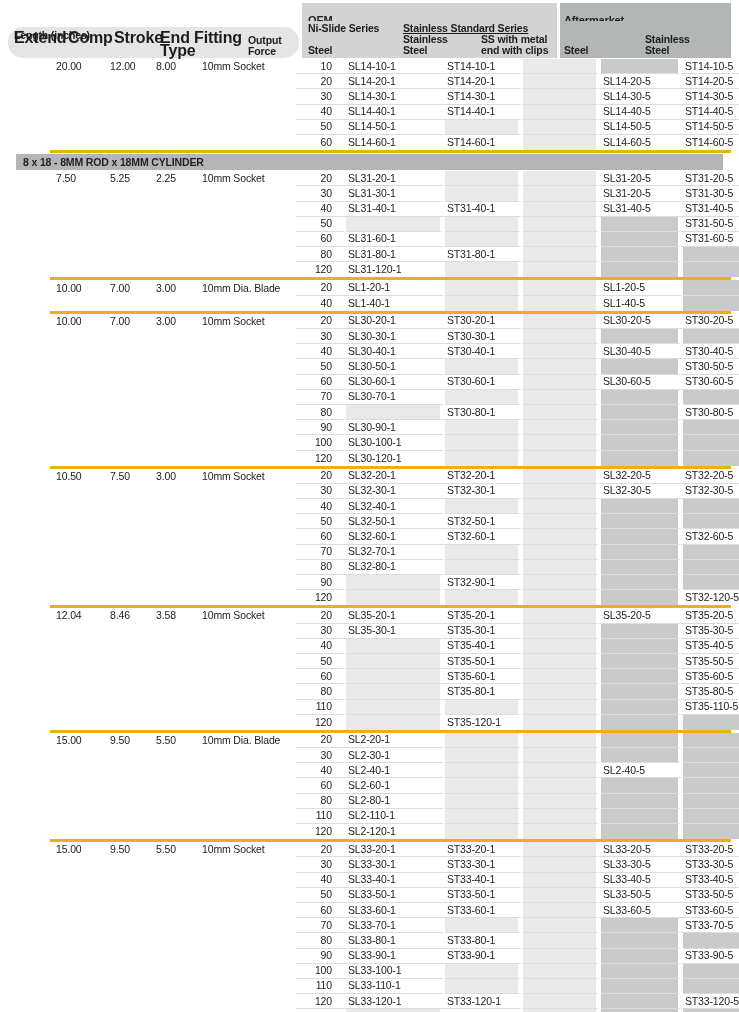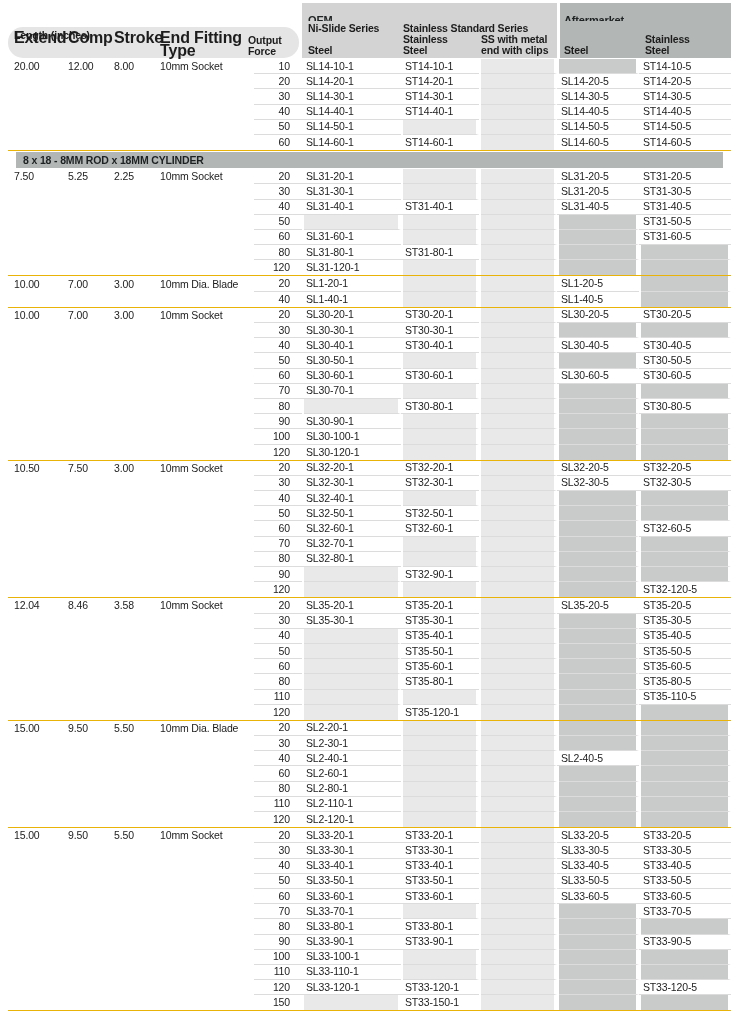--- a/index.html
+++ b/index.html
@@ -42,21 +42,21 @@
     display: grid; grid-template-columns: 54px 46px 46px 100px;
   }
   .head-cols > div { padding-left: 6px; font-size: 16px; font-weight: 700; line-height: 13px; }
   .force-head {
     position: absolute; right: 5px; bottom: 1px; width: 46px;
     text-align: left; font-size: 10.5px; font-weight: 700; line-height: 11px;
   }
 
   
   .tbody { position: relative; margin: 1px 8px 0 8px; }
-  .block { border-bottom: 1px solid #eab308; }
+  .block { border-bottom: 3px solid #eab308; margin-left: 42px; }
   .row {
     display: grid;
     grid-template-columns: 54px 46px 46px 100px 40px 8px 99px 78px 78px 82px 92px;
     height: 15.2px;
   }
   .row > div {
     height: 100%; display: flex; align-items: center;
     font-size: 10.5px; line-height: 11px; white-space: nowrap; overflow: hidden;
   }
   .c-extend, .c-comp, .c-stroke, .c-fit { padding-left: 6px; }
@@ -83,21 +83,21 @@
   <div class="thead">
     <div class="grp-bar oem-bar">
       <span>OEM</span>
     </div>
     <div class="grp-bar am-bar">
       <span>Aftermarket</span>
     </div>
 
     <div class="sub-box oem-box">
       <div class="hlabel series-label" style="left:6px;">Ni-Slide Series</div>
-      <div class="hlabel series-label" style="left:101px;">Stainless Standard Series</div>
+      <div class="hlabel series-label" style="left:101px;text-decoration:underline;">Stainless Standard Series</div>
       <div class="hlabel col-label-bottom" style="left:6px;">Steel</div>
       <div class="hlabel col-label-bottom" style="left:101px; width:70px; white-space:normal;">Stainless Steel</div>
       <div class="hlabel col-label-bottom" style="left:179px; width:76px; white-space:normal;">SS with metal end with clips</div>
     </div>
 
     <div class="sub-box am-box">
       <div class="hlabel col-label-bottom" style="left:4px;">Steel</div>
       <div class="hlabel col-label-bottom" style="left:85px; width:70px; white-space:normal;">Stainless Steel</div>
     </div>
 

